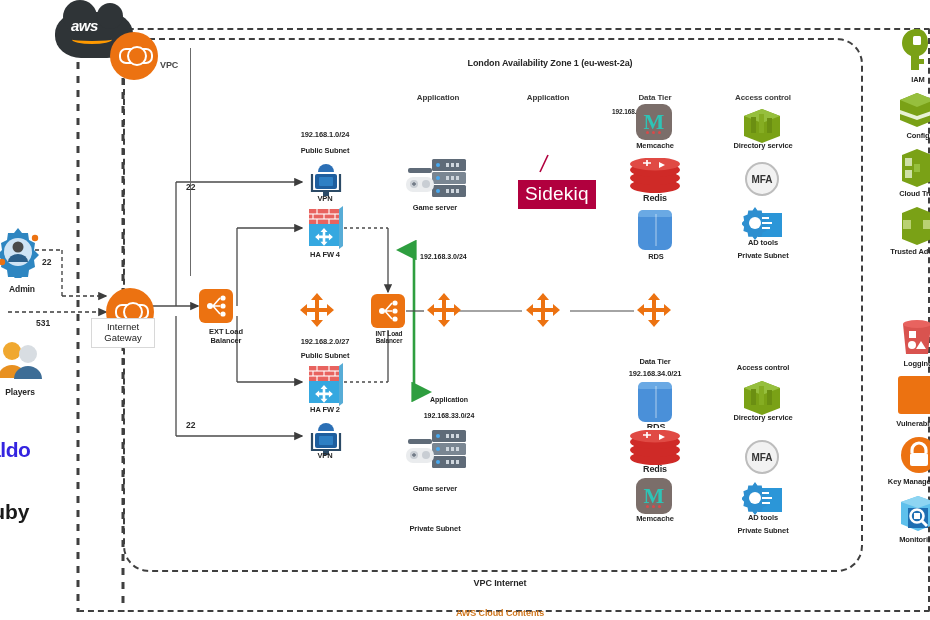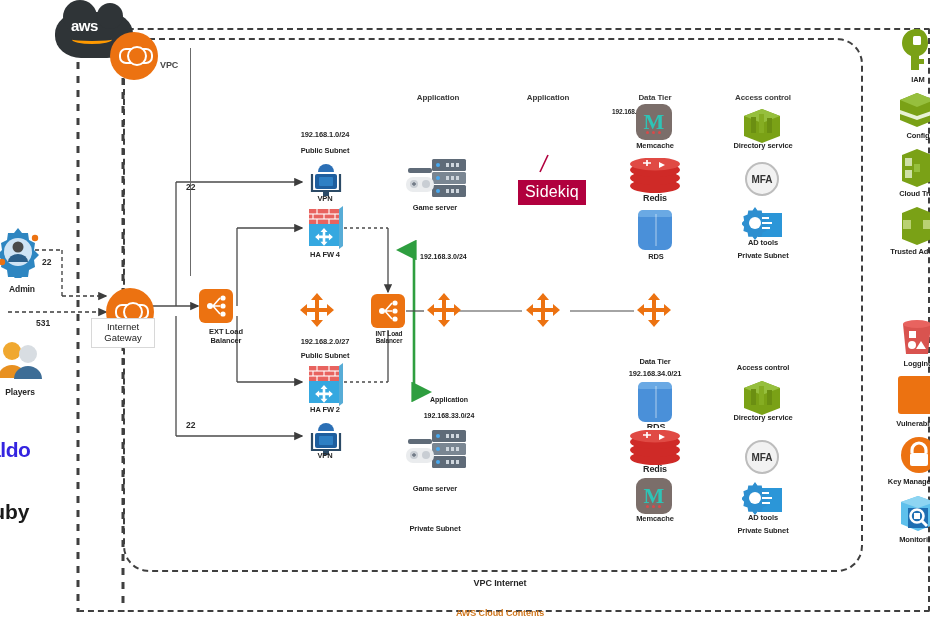--- a/index.html
+++ b/index.html
@@ -147,21 +147,21 @@
   .aws-green-cube { position:absolute; }
   .aws-orange-cube { position:absolute; }
 
   .vpn-icon { position:absolute; width:30px; height:32px; }
   .fw-icon  { position:absolute; width:34px; height:42px; }
 
   .game-srv { position:absolute; width:56px; height:38px; }
 
   .sidekiq {
     position:absolute; background:#b1003e; color:#fff;
-    font-size:16px; padding:3px 7px 4px 7px; letter-spacing:0.2px;
+    font-size:19px; padding:3px 7px 4px 7px; letter-spacing:0.2px;
   }
 
   .person-admin, .person-players { position:absolute; }
 
   .kaldo {
     position:absolute; color:#3424e0; font-weight:bold;
     font-size:21px; letter-spacing:-0.5px;
   }
   .ruby-txt {
     position:absolute; color:#1a1a1a; font-weight:bold; font-size:21px;
@@ -230,30 +230,31 @@
     <line x1="570" y1="311" x2="634" y2="311" stroke="#4a4a4a" stroke-width="1.2"></line>
 
     <line x1="548" y1="155" x2="540" y2="172" stroke="#b1003e" stroke-width="1.6"></line>
   </svg>
 
   <div class="dashed-box" style="left:78px; top:28px; width:852px; height:584px; border-left-color:transparent;"></div>
   <div class="rounded-dash" style="left:123px; top:38px; width:740px; height:534px;"></div>
 
   <div class="solid-box" style="left:190px; top:48px; width:660px; height:228px; border-color:#6b6b6b; border-top:none; border-right:none; border-bottom:none;"></div>
 
-  <div class="aws-cloud" style="left:55px; top:12px;">
+  <div class="aws-cloud" style="left:55px; top:12px;font-style:italic;">
     <div class="aws-wordmark">aws</div>
     <div class="aws-swoosh"></div>
   </div>
 
   <div class="vpc-circle" style="left:110px; top:32px;">
     <div class="vpc-cloudglyph"></div>
   </div>
   <div class="lbl" style="left:160px; top:60px; width:40px; text-align:left; font-size:9px; color:#4a4a4a;">VPC</div>
 
+  <div class="lbl" style="left:370px; top:58px; width:360px; font-size:9px;">London Availability Zone 1 (eu-west-2a)</div>
   <div class="lbl" style="left:400px; top:578px; width:200px; font-size:9px;">VPC Internet</div>
   <div class="lbl" style="left:400px; top:608px; width:200px; font-size:9px; color:#d07820;">AWS Cloud Contents</div>
 
   <div class="lbl hdr" style="left:398px; top:93px; width:80px;">Application</div>
   <div class="lbl hdr" style="left:508px; top:93px; width:80px;">Application</div>
   <div class="lbl hdr" style="left:615px; top:93px; width:80px;">Data Tier</div>
   <div class="lbl hdr" style="left:720px; top:93px; width:86px;">Access control</div>
 
   <div class="person-admin" style="left:-8px; top:226px;">
     <svg width="56" height="52" viewBox="0 0 56 52">

